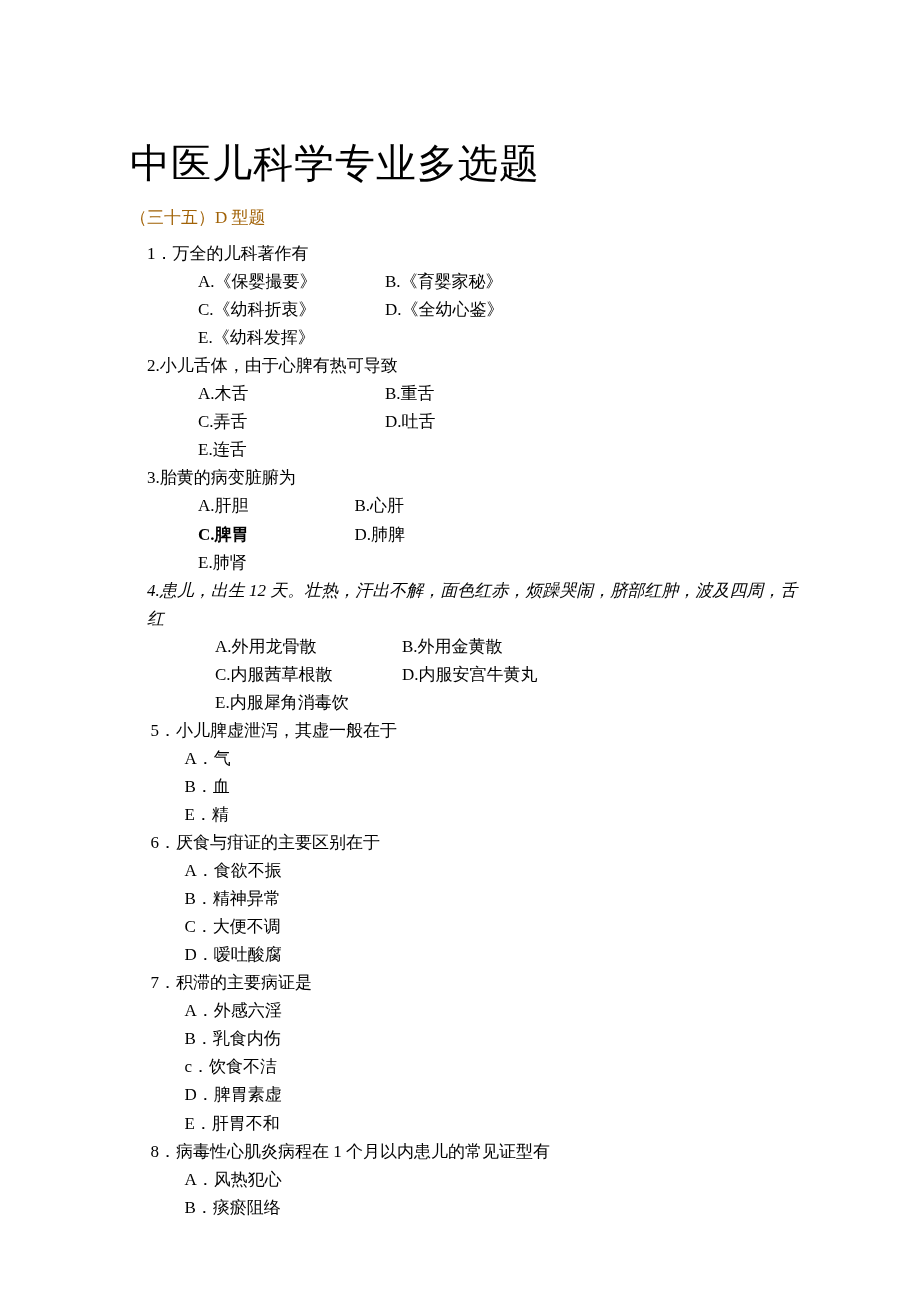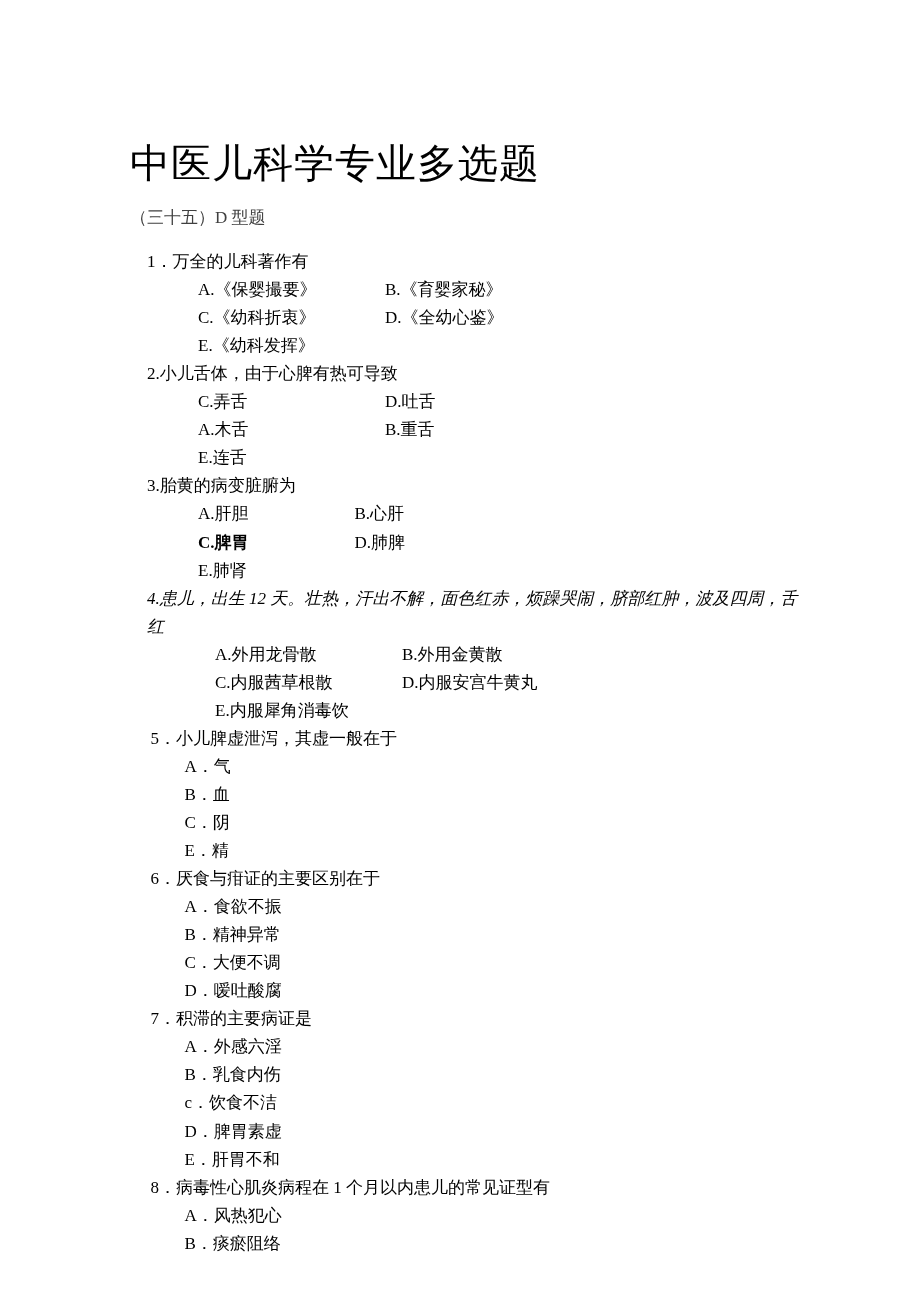--- a/index.html
+++ b/index.html
@@ -14,22 +14,22 @@
     padding: 130px 110px 0 130px;
   }
   .title {
     font-family: "SimHei", "黑体", sans-serif;
     font-size: 40px;
     font-weight: 400;
     margin-bottom: 8px;
     letter-spacing: 1px;
   }
   .section-header {
-    color: #404040;
-    margin-bottom: 16px;
+    color: #a16207;
+    margin-bottom: 8px;
   }
   .question {
     padding-left: 2em;
     text-indent: -1em;
   }
   .question.wide {
     padding-left: 1em;
     text-indent: 0;
     font-style: italic;
   }
@@ -64,41 +64,40 @@
 
 <div id="questions">
     <div>
       <div class="question">1．万全的儿科著作有</div>
       <div class="opt-row"><span class="opt">A.《保婴撮要》</span><span class="opt">B.《育婴家秘》</span></div>
       <div class="opt-row"><span class="opt">C.《幼科折衷》</span><span class="opt">D.《全幼心鉴》</span></div>
       <div class="opt-row"><span class="opt">E.《幼科发挥》</span></div>
     </div>
     <div>
       <div class="question">2.小儿舌体，由于心脾有热可导致</div>
+      <div class="opt-row"><span class="opt">A.木舌</span><span class="opt">B.重舌</span></div>
       <div class="opt-row"><span class="opt">C.弄舌</span><span class="opt">D.吐舌</span></div>
-      <div class="opt-row"><span class="opt">A.木舌</span><span class="opt">B.重舌</span></div>
       <div class="opt-row"><span class="opt">E.连舌</span></div>
     </div>
     <div>
       <div class="question">3.胎黄的病变脏腑为</div>
       <div class="opt-row"><span class="opt" style="min-width: 9.2em;">A.肝胆</span><span class="opt">B.心肝</span></div>
       <div class="opt-row"><span class="opt" style="min-width: 9.2em; font-weight: bold;">C.脾胃</span><span class="opt">D.肺脾</span></div>
       <div class="opt-row"><span class="opt" style="min-width: 9.2em;">E.肺肾</span></div>
     </div>
     <div>
       <div class="question wide">4.患儿，出生 12 天。壮热，汗出不解，面色红赤，烦躁哭闹，脐部红肿，波及四周，舌红</div>
       <div class="opt-row" style="padding-left: 5em;"><span class="opt">A.外用龙骨散</span><span class="opt">B.外用金黄散</span></div>
       <div class="opt-row" style="padding-left: 5em;"><span class="opt">C.内服茜草根散</span><span class="opt">D.内服安宫牛黄丸</span></div>
       <div class="opt-row" style="padding-left: 5em;"><span class="opt">E.内服犀角消毒饮</span></div>
     </div>
     <div class="q5plus">
       <div class="question">5．小儿脾虚泄泻，其虚一般在于</div>
       <div class="opt-single">A．气</div>
       <div class="opt-single">B．血</div>
-      <div class="opt-single">C．阴</div>
       <div class="opt-single">E．精</div>
     </div>
     <div class="q5plus">
       <div class="question">6．厌食与疳证的主要区别在于</div>
       <div class="opt-single">A．食欲不振</div>
       <div class="opt-single">B．精神异常</div>
       <div class="opt-single">C．大便不调</div>
       <div class="opt-single">D．嗳吐酸腐</div>
     </div>
     <div class="q5plus">

